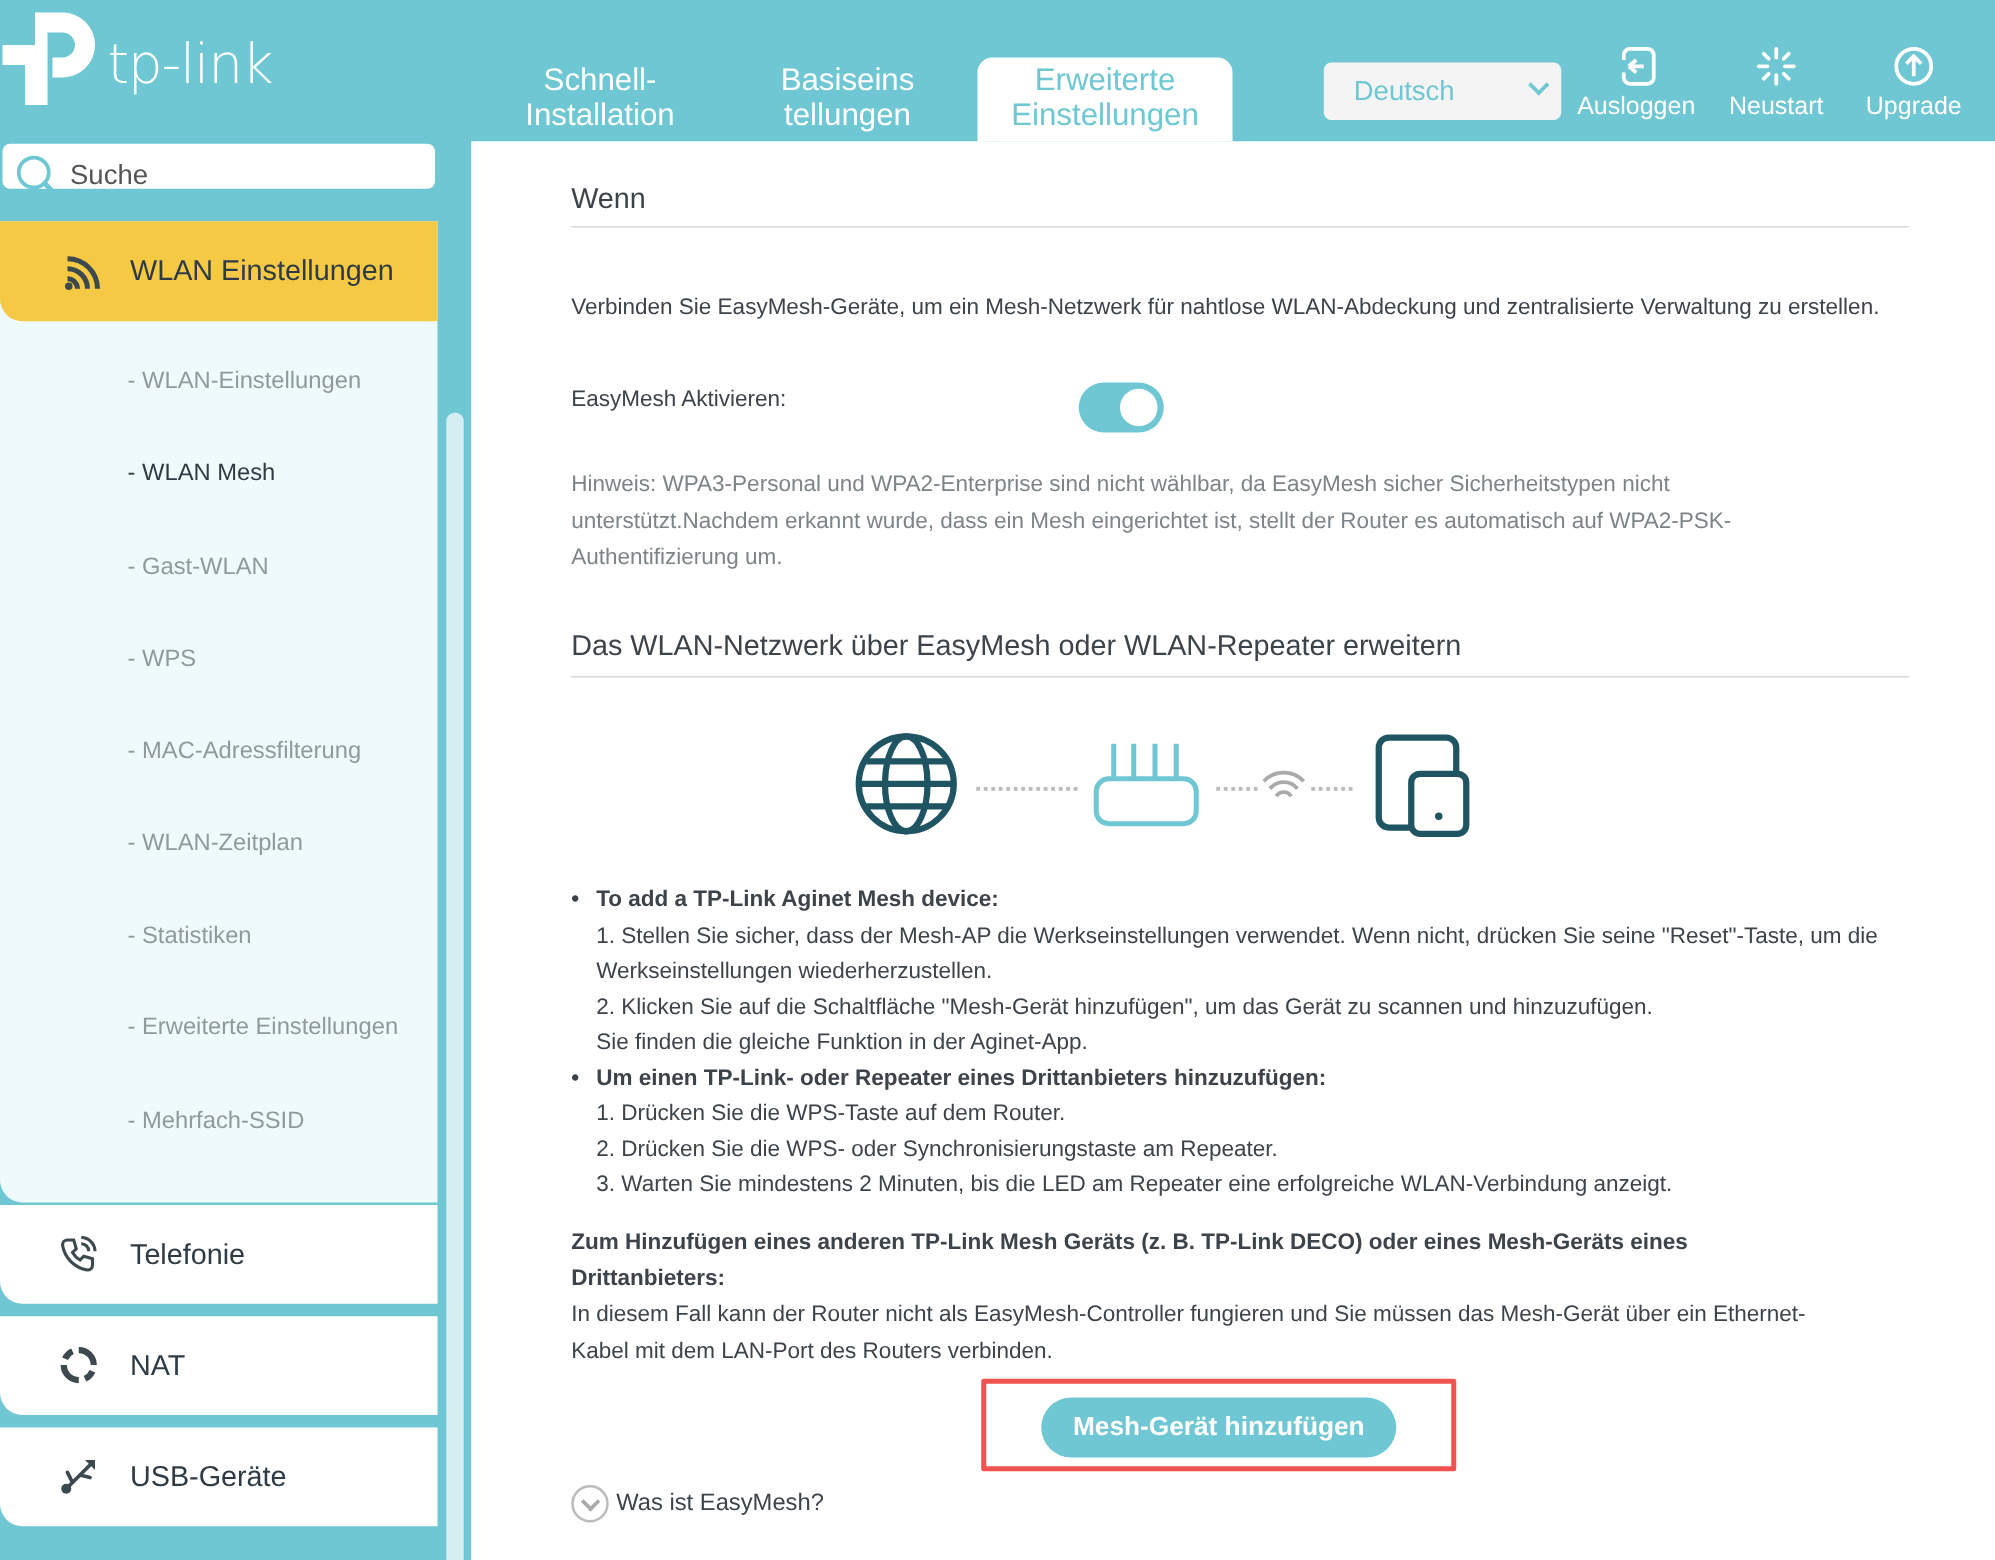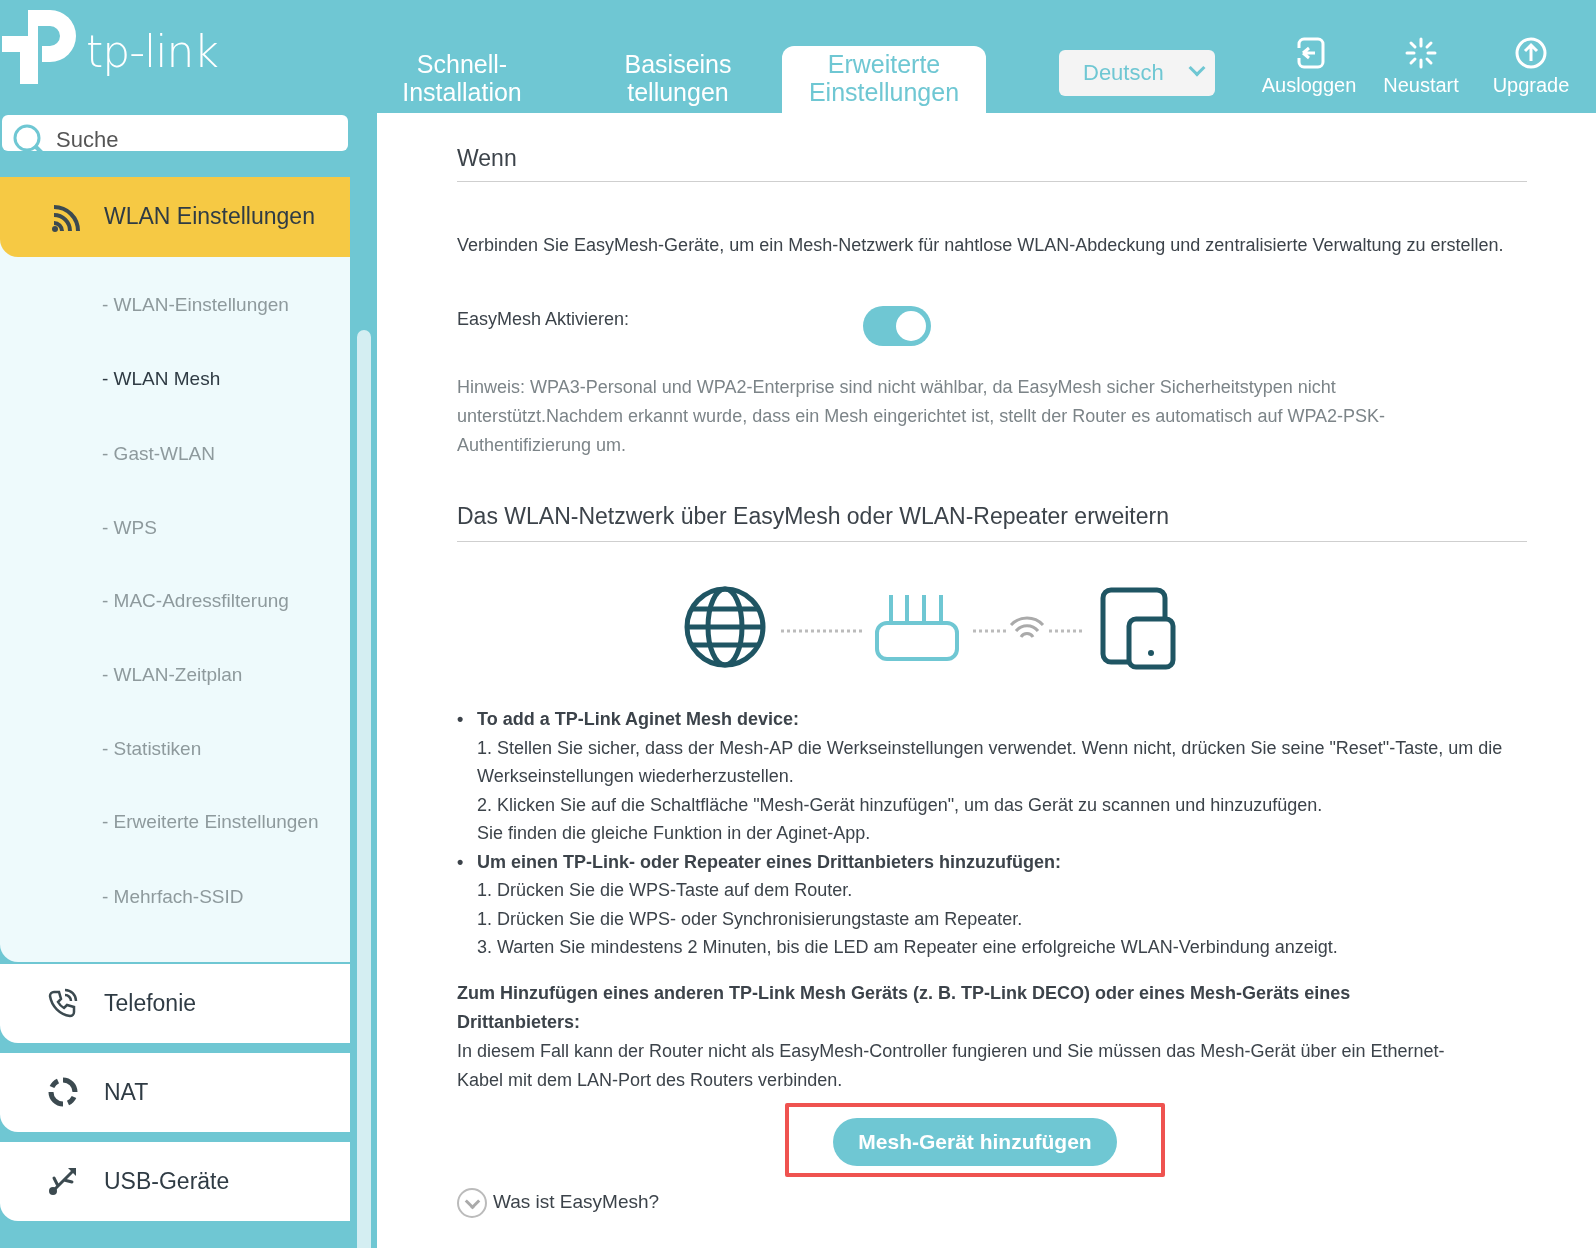--- a/index.html
+++ b/index.html
@@ -5,21 +5,21 @@
   * { box-sizing: border-box; margin: 0; padding: 0; }
   html, body { width: 1596px; height: 1248px; overflow: hidden; }
   body { background: #6fc7d3; font-family: "Liberation Sans", sans-serif; color: #3c434a; position: relative; }
 
   
   .header { position: absolute; left: 0; top: 0; width: 1596px; height: 113px; background: #6fc7d3; }
   .logo { position: absolute; left: 0; top: 4px; height: 80px; width: 220px; }
   .logo-text { position: absolute; left: 86px; top: 22px; color: #fff; font-size: 44px; letter-spacing: -1px; font-family: "DejaVu Sans", sans-serif; font-weight: 300; }
   .tab { position: absolute; top: 46px; height: 67px; width: 204px; text-align: center; color: #fff; font-size: 25px; line-height: 28px; padding-top: 4px; }
   .tab.active { background: #fff; color: #6fc7d3; border-radius: 12px 12px 0 0; }
-  .lang-select { position: absolute; left: 1059px; top: 50px; width: 156px; height: 46px; background: #f4f4f4; border-radius: 6px; color: #6fc7d3; font-size: 22px; line-height: 46px; padding-left: 24px; }
+  .lang-select { position: absolute; left: 1059px; top: 50px; width: 190px; height: 46px; background: #f4f4f4; border-radius: 6px; color: #6fc7d3; font-size: 22px; line-height: 46px; padding-left: 24px; }
   .lang-chev { position: absolute; right: 12px; top: 16px; width: 12px; height: 12px; border-right: 3px solid #6fc7d3; border-bottom: 3px solid #6fc7d3; transform: rotate(45deg); top: 12px; }
   .hdr-action { position: absolute; top: 36px; width: 110px; text-align: center; color: #fff; font-size: 20px; }
   .hdr-action .ico { display: block; margin: 0 auto 4px auto; width: 34px; height: 34px; }
 
   
   .search { position: absolute; left: 2px; top: 115px; width: 346px; height: 36px; background: #fff; border-radius: 6px; }
   .search .txt { position: absolute; left: 54px; top: 12px; font-size: 22px; color: #555; }
   .search svg { position: absolute; left: 8px; top: 6px; }
   .side-group { position: absolute; left: 0; width: 350px; background: #eefafc; border-radius: 0 0 0 18px; }
   .side-active { position: absolute; left: 0; top: 177px; width: 350px; height: 80px; background: #f6c944; border-radius: 0 0 0 18px; }
@@ -55,21 +55,21 @@
 <body>
 
 <div class="header">
   <div class="logo">
     <svg width="84" height="84" viewBox="0 0 84 84" style="position:absolute;left:0;top:0">
       <path d="M28 6 h22 a26 26 0 0 1 0 52 h-8 v-16 h8 a10 10 0 0 0 0 -20 h-12 v58 h-18 v-32 h-18 v-16 h26 z" fill="#fff"></path>
     </svg>
     <span class="logo-text">tp-link</span>
   </div>
 
-  <div class="tab" style="left:360px">
+  <div class="tab" style="left:378px">
     <div>Schnell-</div>
     <div>Installation</div>
   </div>
   <div class="tab" style="left:576px">
     <div>Basiseins</div>
     <div>tellungen</div>
   </div>
   <div class="tab active" style="left:782px">
     <div>Erweiterte</div>
     <div>Einstellungen</div>
@@ -215,21 +215,21 @@
     </g>
   </svg>
 
   <div class="list" style="top:592px">
     <div class="bl b">To add a TP-Link Aginet Mesh device:</div>
     <div class="ind">1.  Stellen Sie sicher, dass der Mesh-AP die Werkseinstellungen verwendet. Wenn nicht, drücken Sie seine "Reset"-Taste, um die Werkseinstellungen wiederherzustellen.</div>
     <div class="ind">2.  Klicken Sie auf die Schaltfläche "Mesh-Gerät hinzufügen", um das Gerät zu scannen und hinzuzufügen.</div>
     <div class="ind">Sie finden die gleiche Funktion in der Aginet-App.</div>
     <div class="bl b">Um einen TP-Link- oder Repeater eines Drittanbieters hinzuzufügen:</div>
     <div class="ind">1. Drücken Sie die WPS-Taste auf dem Router.</div>
-    <div class="ind">1. Drücken Sie die WPS- oder Synchronisierungstaste am Repeater.</div>
+    <div class="ind">2. Drücken Sie die WPS- oder Synchronisierungstaste am Repeater.</div>
     <div class="ind">3. Warten Sie mindestens 2 Minuten, bis die LED am Repeater eine erfolgreiche WLAN-Verbindung anzeigt.</div>
   </div>
 
   <div class="para" style="top:866px;width:1000px">
     <div style="font-weight:bold">Zum Hinzufügen eines anderen TP-Link Mesh Geräts (z. B. TP-Link DECO) oder eines Mesh-Geräts eines Drittanbieters:</div>
     <div>In diesem Fall kann der Router nicht als EasyMesh-Controller fungieren und Sie müssen das Mesh-Gerät über ein Ethernet-Kabel mit dem LAN-Port des Routers verbinden.</div>
   </div>
 
   <div class="add-btn-frame">
     <button class="add-btn">Mesh-Gerät hinzufügen</button>

